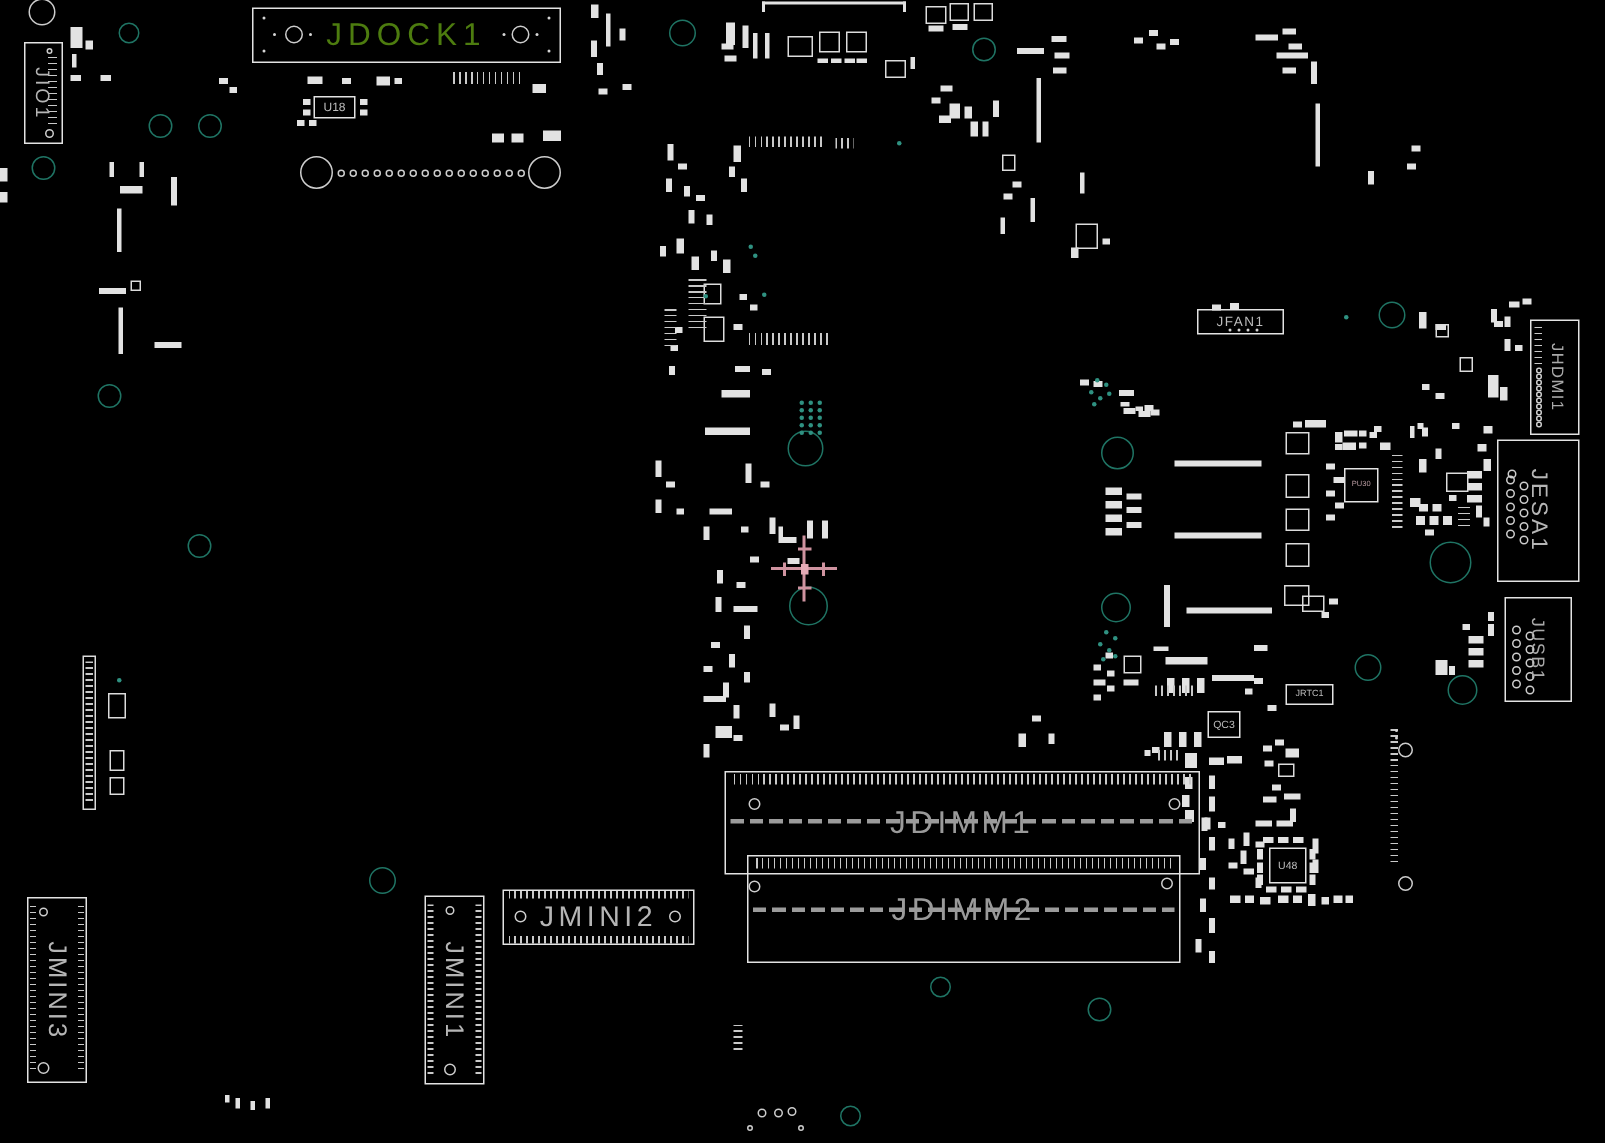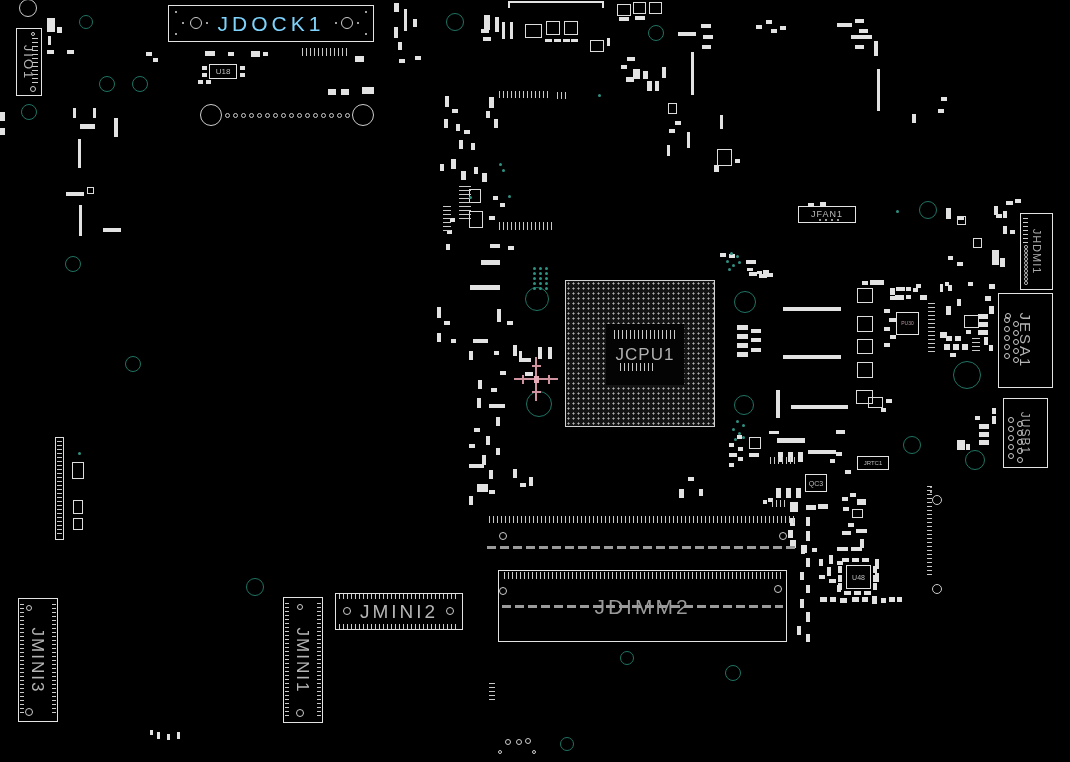--- a/index.html
+++ b/index.html
@@ -530,32 +530,25 @@
     <div class="dot" style="left: 818.8px; top: 218.8px; width: 2.5px; height: 2.5px; background: rgb(214, 214, 214);"></div>
     <div class="dot" style="left: 824.8px; top: 218.8px; width: 2.5px; height: 2.5px; background: rgb(214, 214, 214);"></div>
     <div class="dot" style="left: 830.8px; top: 218.8px; width: 2.5px; height: 2.5px; background: rgb(214, 214, 214);"></div>
     <div class="dot" style="left: 836.8px; top: 218.8px; width: 2.5px; height: 2.5px; background: rgb(214, 214, 214);"></div>
     <div class="dot" style="left: 929.8px; top: 485.8px; width: 2.5px; height: 2.5px; background: rgb(214, 214, 214);"></div>
     <div class="dot" style="left: 929.8px; top: 490.8px; width: 2.5px; height: 2.5px; background: rgb(214, 214, 214);"></div>
     <div class="comp" style="left: 16px; top: 28px; width: 26px; height: 68px;">
       <span class="lbl rot" style="font-size: 13px; letter-spacing: 2px; color: rgb(181, 181, 181);">JIO1</span>
     </div>
     <div class="comp" style="left: 168px; top: 5px; width: 206px; height: 37px;">
-      <span class="lbl" style="font-size: 21px; letter-spacing: 4px; color: #7dd3fc;">JDOCK1</span>
+      <span class="lbl" style="font-size: 21px; letter-spacing: 4px; color: #4d7c0f;">JDOCK1</span>
     </div>
     <div class="comp" style="left: 209px; top: 64px; width: 28px; height: 15px;">
       <span class="lbl" style="font-size: 8px; letter-spacing: 0px; color: rgb(189, 189, 189);">U18</span>
     </div>
-    <div class="comp bga" style="left: 565px; top: 280px; width: 150px; height: 147px; background-size: 5px 5px;">
-      <div class="cpuwin" style="left: 40px; top: 43px; width: 78px; height: 61px;">
-        <div class="hh" style="left: 8px; top: 6px; width: 62px; height: 9px;"></div>
-        <div class="hh" style="left: 14px; top: 39px; width: 36px; height: 8px;"></div>
-        <span class="lbl" style="font-size: 17px; letter-spacing: 1px; color: rgb(176, 176, 176);">JCPU1</span>
-      </div>
-    </div>
     <div class="comp" style="left: 798px; top: 206px; width: 58px; height: 17px;">
       <span class="lbl" style="font-size: 9px; letter-spacing: 1px; color: rgb(189, 189, 189);">JFAN1</span>
     </div>
     <div class="comp" style="left: 1020px; top: 213px; width: 33px; height: 77px;">
       <span class="lbl rot" style="font-size: 11px; letter-spacing: 1px; color: rgb(169, 169, 169);">JHDMI1</span>
     </div>
     <div class="comp" style="left: 998px; top: 293px; width: 55px; height: 95px;">
       <span class="lbl rot" style="font-size: 15px; letter-spacing: 2px; color: rgb(181, 181, 181);">JESA1</span>
     </div>
     <div class="comp" style="left: 1003px; top: 398px; width: 45px; height: 70px;">
@@ -565,20 +558,23 @@
       <span class="lbl" style="font-size: 6px; letter-spacing: 0px; color: rgb(189, 189, 189);">JRTC1</span>
     </div>
     <div class="comp" style="left: 805px; top: 474px; width: 22px; height: 18px;">
       <span class="lbl" style="font-size: 7px; letter-spacing: 0px; color: rgb(189, 189, 189);">QC3</span>
     </div>
     <div class="comp" style="left: 846px; top: 565px; width: 25px; height: 24px;">
       <span class="lbl" style="font-size: 7px; letter-spacing: 0px; color: rgb(189, 189, 189);">U48</span>
     </div>
     <div class="comp" style="left: 896px; top: 312px; width: 23px; height: 23px;">
       <span class="lbl" style="font-size: 5px; letter-spacing: 0px; color: rgb(183, 154, 160);">PU30</span>
+    </div>
+    <div class="comp" style="left: 483px; top: 514px; width: 317px; height: 69px;">
+      <span class="lbl" style="font-size: 21px; letter-spacing: 3px; color: rgb(154, 154, 154);">JDIMM1</span>
     </div>
     <div class="comp" style="left: 498px; top: 570px; width: 289px; height: 72px;">
       <span class="lbl" style="font-size: 21px; letter-spacing: 3px; color: rgb(154, 154, 154);">JDIMM2</span>
     </div>
     <div class="comp" style="left: 335px; top: 593px; width: 128px; height: 37px;">
       <span class="lbl" style="font-size: 19px; letter-spacing: 3px; color: rgb(181, 181, 181);">JMINI2</span>
     </div>
     <div class="comp" style="left: 283px; top: 597px; width: 40px; height: 126px;">
       <span class="lbl rot" style="font-size: 17px; letter-spacing: 2px; color: rgb(181, 181, 181);">JMINI1</span>
     </div>

